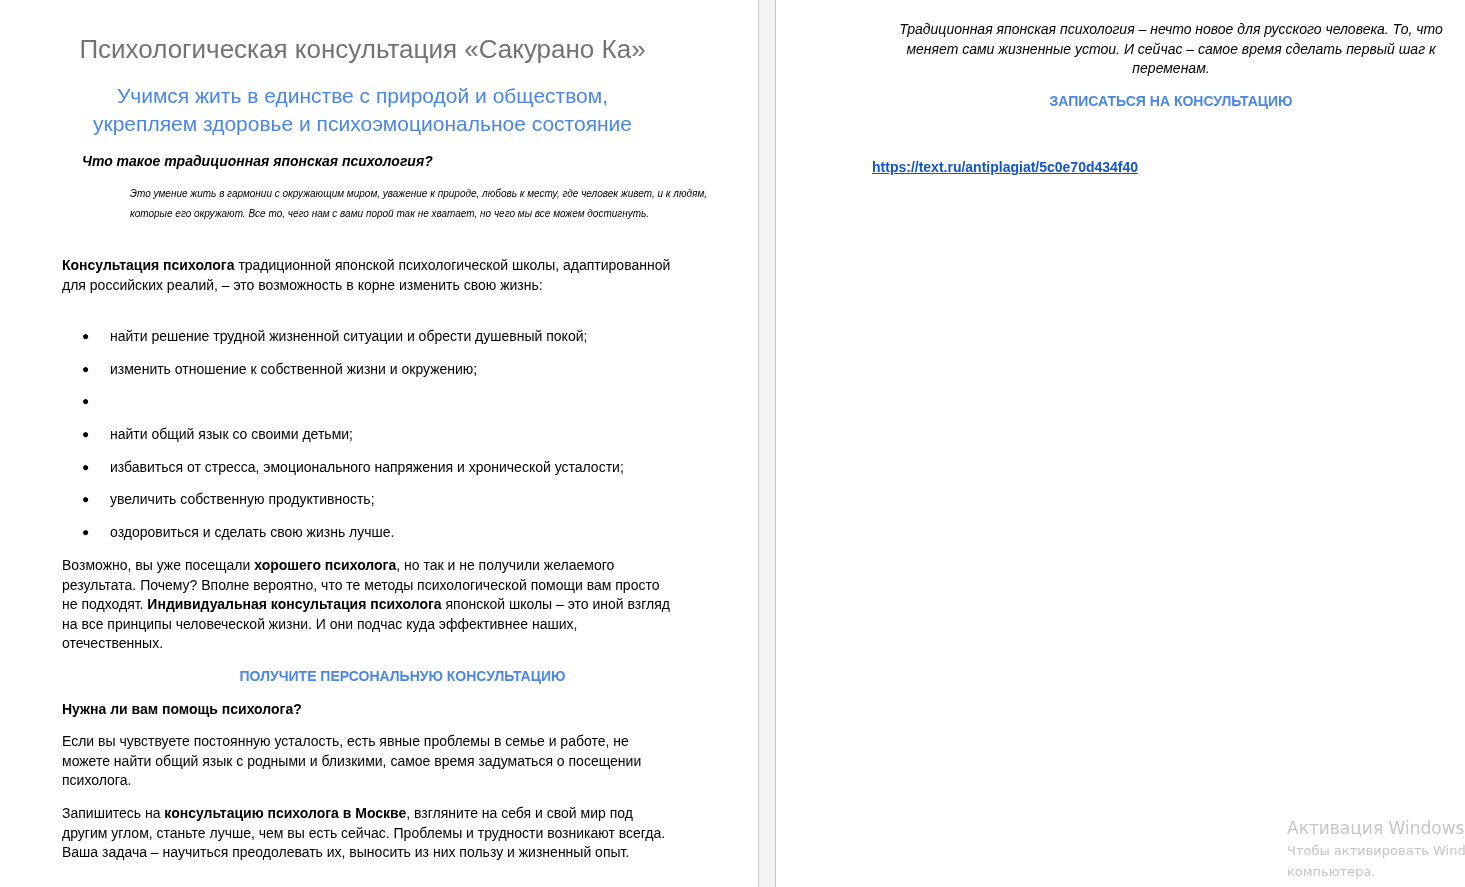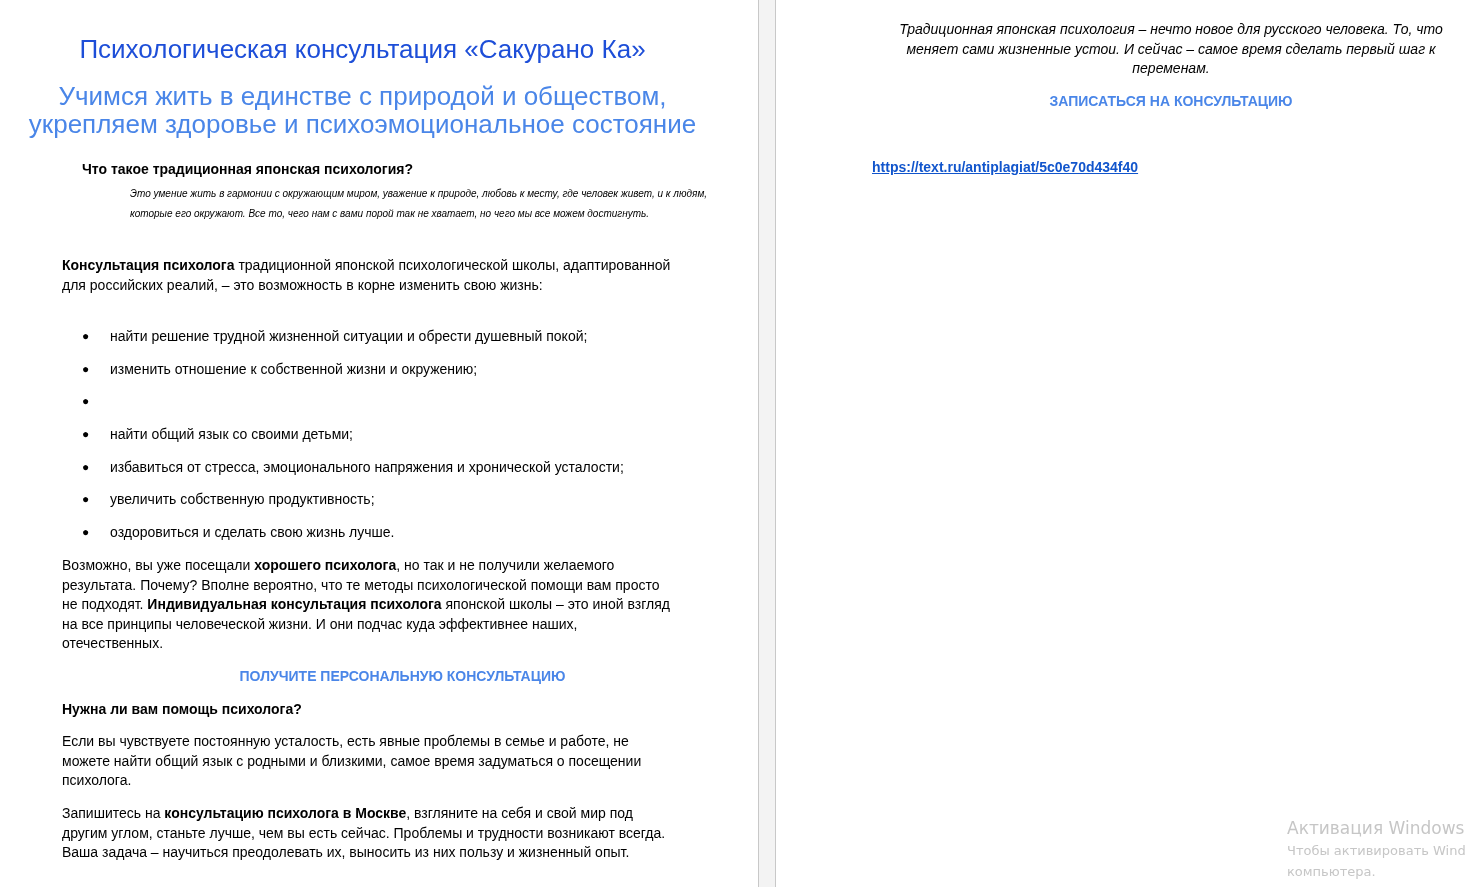--- a/index.html
+++ b/index.html
@@ -43,38 +43,39 @@
       height: 845px;
       background: #ffffff;
       overflow: hidden;
     }
     .title {
       position: absolute;
       left: 0; width: 725px;
       top: 32px;
       text-align: center;
       font-size: 26px;
-      color: #1d4ed8;
+      color: #737373;
       line-height: 34px;
     }
     .subtitle {
       position: absolute;
       left: 0; width: 725px;
       top: 82px;
       text-align: center;
-      font-size: 26px;
+      font-size: 21px;
       color: #4a86e8;
       line-height: 28px;
     }
     .q-heading {
       position: absolute;
       left: 82px;
-      top: 159px;
-      font-size: 14px;
-      font-weight: bold;
+      top: 151px;
+      font-size: 14px;
+      font-weight: bold;
+      font-style: italic;
       line-height: 20px;
     }
     .q-text {
       position: absolute;
       left: 82px;
       top: 184px;
       width: 600px;
       font-size: 10px;
       font-style: italic;
       line-height: 19.5px;

